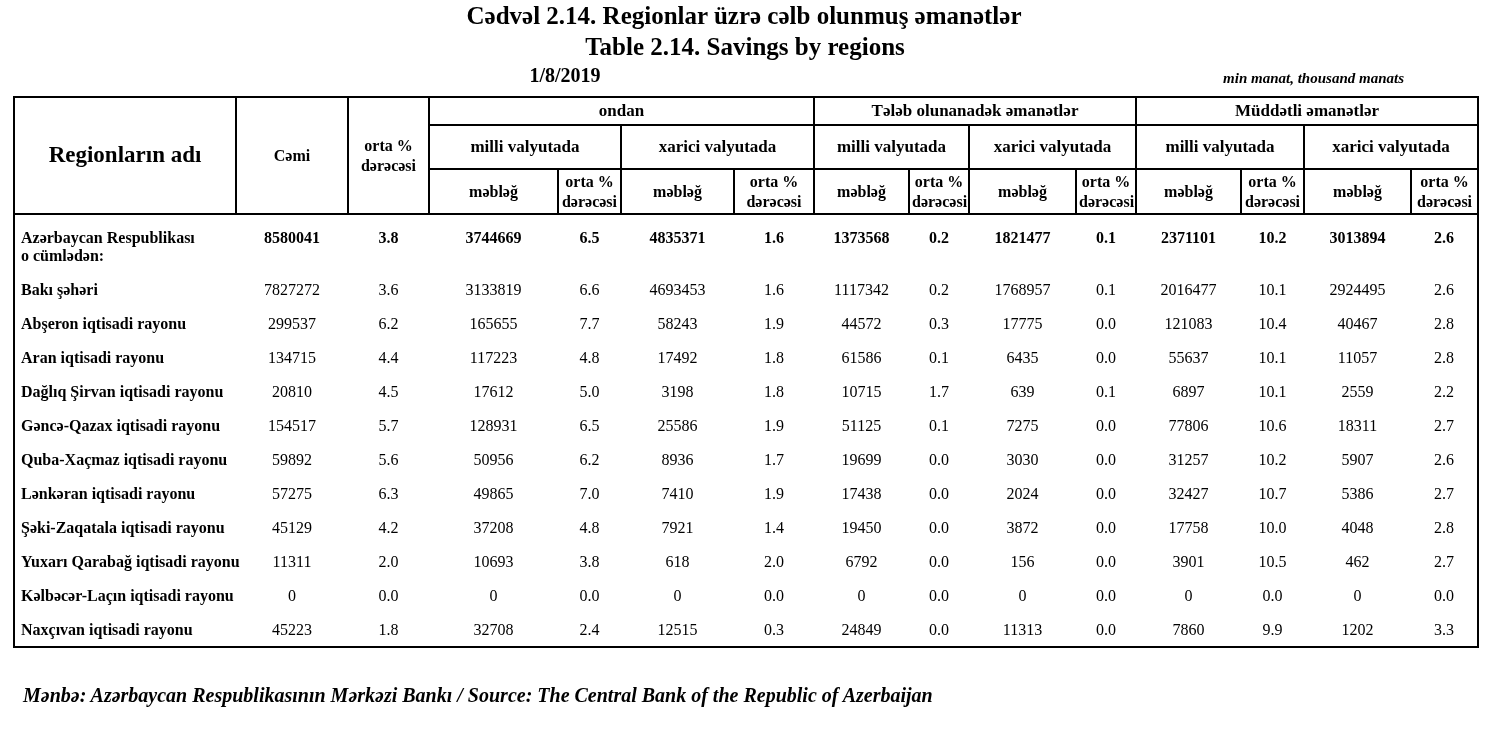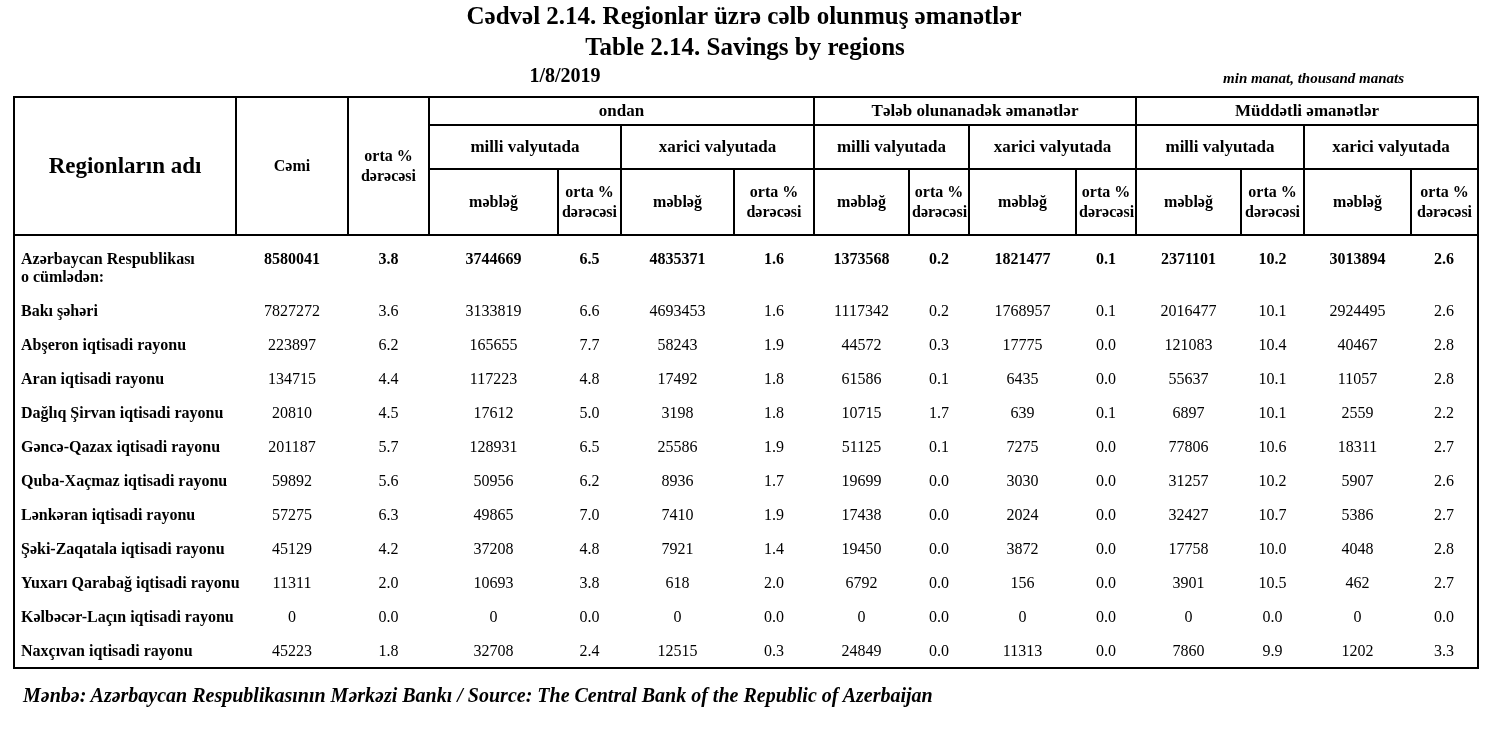--- a/index.html
+++ b/index.html
@@ -16,21 +16,21 @@
     position:absolute; left:13px; top:96px; width:1464px;
     border-collapse:collapse; table-layout:fixed;
     border:2px solid #000;
   }
   thead th {
     border:2px solid #000; font-weight:bold; text-align:center; vertical-align:middle;
     font-size:16px; padding:1px 2px; line-height:1.25;
   }
   thead tr.hr1 { height:28px; }
   thead tr.hr2 { height:44px; }
-  thead tr.hr3 { height:66px; }
+  thead tr.hr3 { height:45px; }
   th.h-region { font-size:23px;margin-left:33px; }
   th.h-group, th.h-cur { font-size:17px;text-align:center; }
 
   tbody td {
     border:none; text-align:center; vertical-align:middle;
     font-size:16px; padding:0 2px;
   }
   tbody tr { height:34px; }
   tbody tr.first { height:59px; }
   tbody tr.first td { vertical-align:top; padding-top:14px; }
@@ -139,21 +139,21 @@
         <td>10.1</td>
         <td>2924495</td>
         <td>2.6</td>
       </tr>
 
   <tr>
     <td class="c-name">
       <div class="region-name">Abşeron iqtisadi rayonu</div>
 
     </td>
-  <td>223897</td>
+  <td>299537</td>
         <td>6.2</td>
         <td>165655</td>
         <td>7.7</td>
         <td>58243</td>
         <td>1.9</td>
         <td>44572</td>
         <td>0.3</td>
         <td>17775</td>
         <td>0.0</td>
         <td>121083</td>
@@ -202,21 +202,21 @@
         <td>10.1</td>
         <td>2559</td>
         <td>2.2</td>
       </tr>
 
   <tr>
     <td class="c-name">
       <div class="region-name">Gəncə-Qazax iqtisadi rayonu</div>
 
     </td>
-  <td>201187</td>
+  <td>154517</td>
         <td>5.7</td>
         <td>128931</td>
         <td>6.5</td>
         <td>25586</td>
         <td>1.9</td>
         <td>51125</td>
         <td>0.1</td>
         <td>7275</td>
         <td>0.0</td>
         <td>77806</td>

